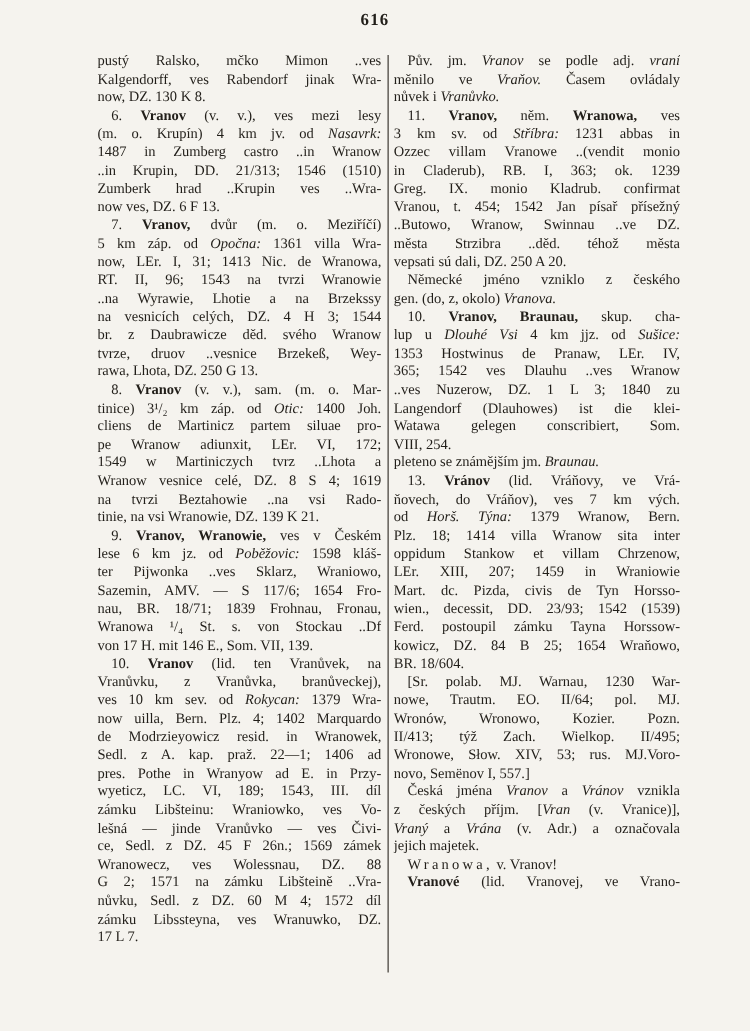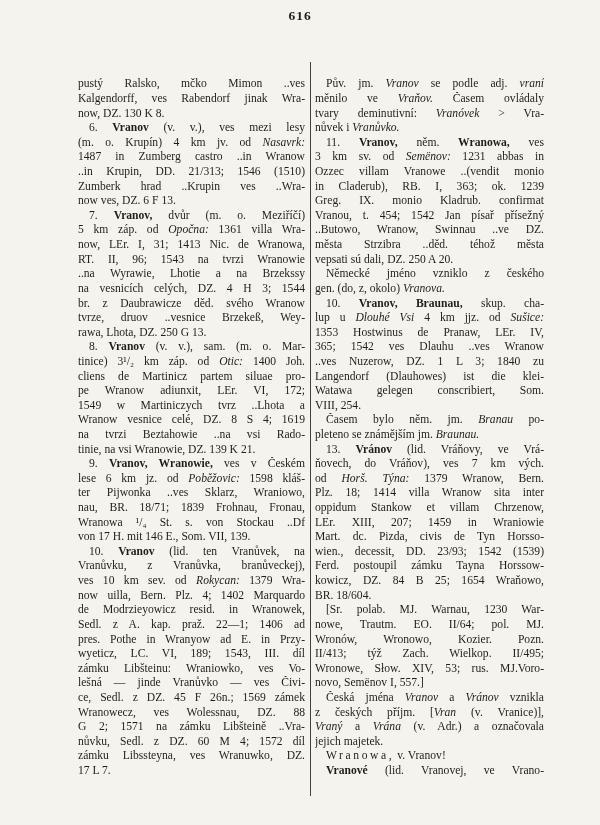--- a/index.html
+++ b/index.html
@@ -12,22 +12,22 @@
     color:var(--ink,#211e19);
     font-family:"Liberation Serif","DejaVu Serif",serif;
     overflow:hidden;
   }
   .pagenum {
     position:absolute; top:8px; left:0; width:100%;
     text-align:center;
     font-weight:700; font-size:13.5px; letter-spacing:1px;
   }
   .cols {
-    position:absolute; top:60px; left:78px;
-    display:flex; align-items:center;
+    position:absolute; top:42px; left:78px;
+    display:flex; align-items:flex-start;
   }
   .col { font-size:11.6px; }
   .col.left  { width:227px; }
   .col.right { width:229px; }
   .divider {
     width:1px; height:734px;
     background:var(--rule,#44403a);
     margin:2px 4.5px 0 4.5px;
   }
   .line {
@@ -71,20 +71,21 @@
         <div class="line"><span>tinice) 3¹/₂ km záp. od </span><span class="s-i">Otic:</span><span> 1400 Joh.</span></div>
         <div class="line"><span>cliens de Martinicz partem siluae pro-</span></div>
         <div class="line"><span>pe Wranow adiunxit, LEr. VI, 172;</span></div>
         <div class="line"><span>1549 w Martiniczych tvrz ..Lhota a</span></div>
         <div class="line"><span>Wranow vesnice celé, DZ. 8 S 4; 1619</span></div>
         <div class="line"><span>na tvrzi Beztahowie ..na vsi Rado-</span></div>
         <div class="line end"><span>tinie, na vsi Wranowie, DZ. 139 K 21.</span></div>
         <div class="line ind"><span>9. </span><span class="s-b">Vranov, Wranowie,</span><span> ves v Českém</span></div>
         <div class="line"><span>lese 6 km jz. od </span><span class="s-i">Poběžovic:</span><span> 1598 kláš-</span></div>
         <div class="line"><span>ter Pijwonka ..ves Sklarz, Wraniowo,</span></div>
+        <div class="line"><span>Sazemin, AMV. — S 117/6; 1654 Fro-</span></div>
         <div class="line"><span>nau, BR. 18/71; 1839 Frohnau, Fronau,</span></div>
         <div class="line"><span>Wranowa ¹/₄ St. s. von Stockau ..Df</span></div>
         <div class="line end"><span>von 17 H. mit 146 E., Som. VII, 139.</span></div>
         <div class="line ind"><span>10. </span><span class="s-b">Vranov</span><span> (lid. ten Vranůvek, na</span></div>
         <div class="line"><span>Vranůvku, z Vranůvka, branůveckej),</span></div>
         <div class="line"><span>ves 10 km sev. od </span><span class="s-i">Rokycan:</span><span> 1379 Wra-</span></div>
         <div class="line"><span>now uilla, Bern. Plz. 4; 1402 Marquardo</span></div>
         <div class="line"><span>de Modrzieyowicz resid. in Wranowek,</span></div>
         <div class="line"><span>Sedl. z A. kap. praž. 22—1; 1406 ad</span></div>
         <div class="line"><span>pres. Pothe in Wranyow ad E. in Przy-</span></div>
@@ -95,42 +96,40 @@
         <div class="line"><span>Wranowecz, ves Wolessnau, DZ. 88</span></div>
         <div class="line"><span>G 2; 1571 na zámku Libšteině ..Vra-</span></div>
         <div class="line"><span>nůvku, Sedl. z DZ. 60 M 4; 1572 díl</span></div>
         <div class="line"><span>zámku Libssteyna, ves Wranuwko, DZ.</span></div>
         <div class="line end"><span>17 L 7.</span></div>
       </div>
     <div class="divider"></div>
     <div class="col right" id="right-col">
         <div class="line ind"><span>Pův. jm. </span><span class="s-i">Vranov</span><span> se podle adj. </span><span class="s-i">vraní</span></div>
         <div class="line"><span>měnilo ve </span><span class="s-i">Vraňov.</span><span> Časem ovládaly</span></div>
-        <div class="line"><span>tvary deminutivní: </span><span class="s-i">Vranóvek</span><span> &gt; Vra-</span></div>
         <div class="line end"><span>nůvek i </span><span class="s-i">Vranůvko.</span></div>
         <div class="line ind"><span>11. </span><span class="s-b">Vranov,</span><span> něm. </span><span class="s-b">Wranowa,</span><span> ves</span></div>
-        <div class="line"><span>3 km sv. od </span><span class="s-i">Semënov:</span><span> 1231 abbas in</span></div>
+        <div class="line"><span>3 km sv. od </span><span class="s-i">Stříbra:</span><span> 1231 abbas in</span></div>
         <div class="line"><span>Ozzec villam Vranowe ..(vendit monio</span></div>
         <div class="line"><span>in Claderub), RB. I, 363; ok. 1239</span></div>
         <div class="line"><span>Greg. IX. monio Kladrub. confirmat</span></div>
         <div class="line"><span>Vranou, t. 454; 1542 Jan písař přísežný</span></div>
         <div class="line"><span>..Butowo, Wranow, Swinnau ..ve DZ.</span></div>
         <div class="line"><span>města Strzibra ..děd. téhož města</span></div>
         <div class="line end"><span>vepsati sú dali, DZ. 250 A 20.</span></div>
         <div class="line ind"><span>Německé jméno vzniklo z českého</span></div>
         <div class="line end"><span>gen. (do, z, okolo) </span><span class="s-i">Vranova.</span></div>
         <div class="line ind"><span>10. </span><span class="s-b">Vranov, Braunau,</span><span> skup. cha-</span></div>
         <div class="line"><span>lup u </span><span class="s-i">Dlouhé Vsi</span><span> 4 km jjz. od </span><span class="s-i">Sušice:</span></div>
         <div class="line"><span>1353 Hostwinus de Pranaw, LEr. IV,</span></div>
         <div class="line"><span>365; 1542 ves Dlauhu ..ves Wranow</span></div>
         <div class="line"><span>..ves Nuzerow, DZ. 1 L 3; 1840 zu</span></div>
         <div class="line"><span>Langendorf (Dlauhowes) ist die klei-</span></div>
         <div class="line"><span>Watawa gelegen conscribiert, Som.</span></div>
         <div class="line end"><span>VIII, 254.</span></div>
-        <div class="line ind"><span>Časem bylo něm. jm. </span><span class="s-i">Branau</span><span> po-</span></div>
         <div class="line end"><span>pleteno se známějším jm. </span><span class="s-i">Braunau.</span></div>
         <div class="line ind"><span>13. </span><span class="s-b">Vránov</span><span> (lid. Vráňovy, ve Vrá-</span></div>
         <div class="line"><span>ňovech, do Vráňov), ves 7 km vých.</span></div>
         <div class="line"><span>od </span><span class="s-i">Horš. Týna:</span><span> 1379 Wranow, Bern.</span></div>
         <div class="line"><span>Plz. 18; 1414 villa Wranow sita inter</span></div>
         <div class="line"><span>oppidum Stankow et villam Chrzenow,</span></div>
         <div class="line"><span>LEr. XIII, 207; 1459 in Wraniowie</span></div>
         <div class="line"><span>Mart. dc. Pizda, civis de Tyn Horsso-</span></div>
         <div class="line"><span>wien., decessit, DD. 23/93; 1542 (1539)</span></div>
         <div class="line"><span>Ferd. postoupil zámku Tayna Horssow-</span></div>

